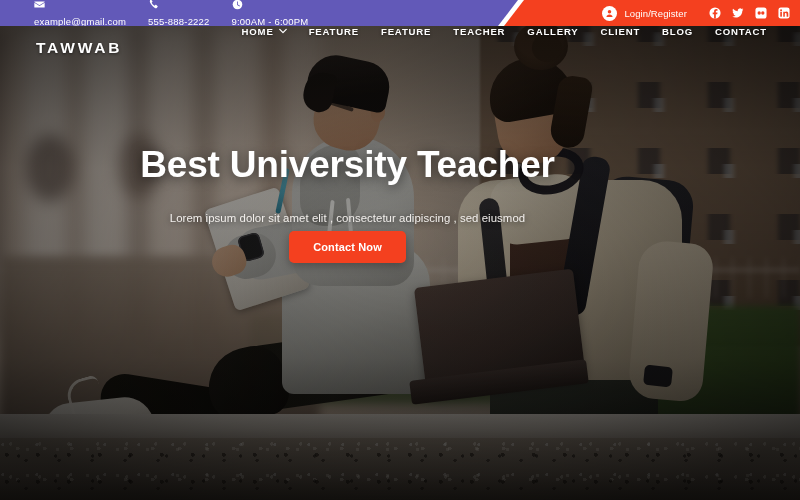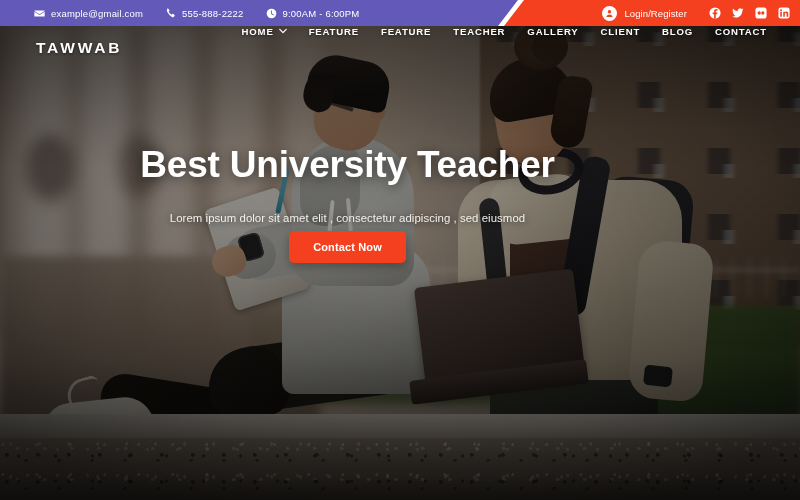--- a/index.html
+++ b/index.html
@@ -27,23 +27,23 @@
   .topbar-slash{
     position:absolute; top:0; left:0; height:26px; width:800px;
     background:#ffffff;
     clip-path: polygon(518px 0, 524px 0, 504px 26px, 498px 26px);
   }
   .topbar-left{
     position:absolute; top:0; left:34px; height:26px;
     display:flex; align-items:center; gap:0px; z-index:3;
   }
   .ti{
-    display:flex; align-items:flex-end; gap:6px;
+    display:flex; align-items:flex-start; gap:6px;
     color:#ffffff; font-size:9.5px; letter-spacing:.02em;
-    margin-right:22px; white-space:nowrap;
+    margin-right:22px; white-space:nowrap;flex-direction:column;
   }
   .ti svg{ display:block; }
   .topbar-right{
     position:absolute; top:0; right:10px; height:26px;
     display:flex; align-items:center; gap:4px; z-index:3;
   }
   .login-wrap{ display:flex; align-items:center; gap:7px; margin-right:18px; }
   .login-badge{
     width:15px; height:15px; border-radius:50%; background:#fff;
     display:flex; align-items:center; justify-content:center;

